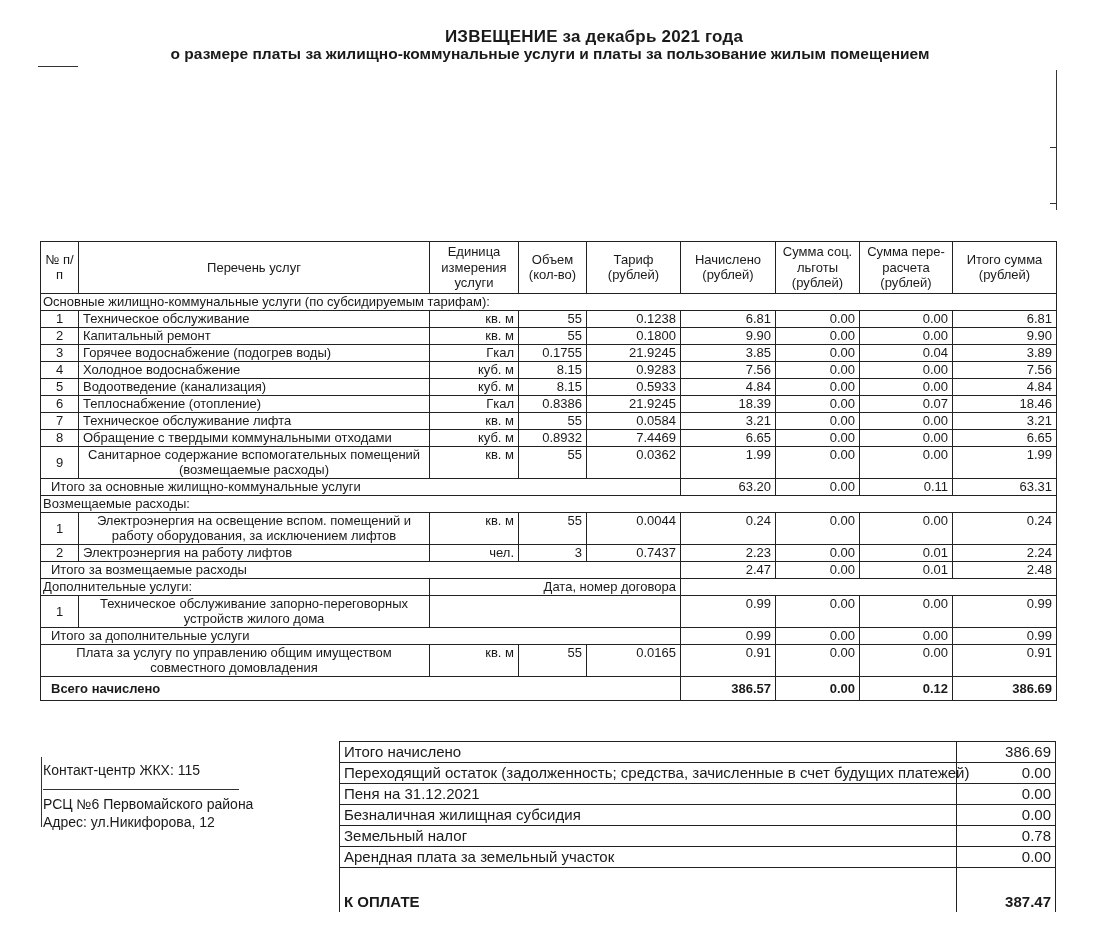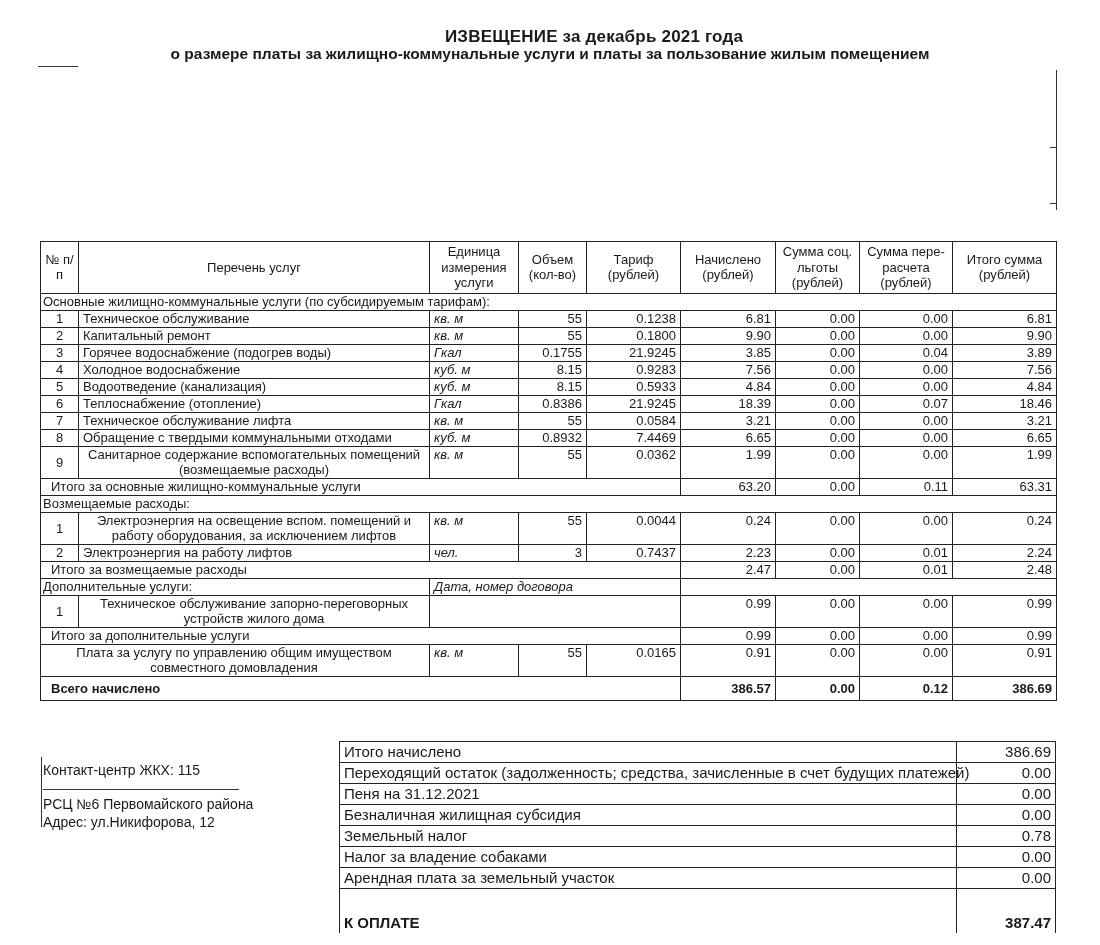--- a/index.html
+++ b/index.html
@@ -32,21 +32,21 @@
     vertical-align: top; font-weight: normal; overflow: hidden; white-space: nowrap;
   }
   table.main th {
     text-align: center; vertical-align: middle; font-size: 13px; line-height: 15.5px;
     white-space: normal; padding: 2px 2px;
   }
   .hdr-row { height: 50px; }
   .r { height: 17px; }
   .r2 { height: 32px; }
   .num { text-align: right; }
-  .ctr { text-align: left; font-style: italic; }
+  .ctr { text-align: right; }
   .idx { text-align: center; padding: 0 !important; }
   .name { white-space: normal !important; text-align: center; }
   .section { padding-left: 2px !important; }
   .total-lbl { padding-left: 10px !important; }
   .bold { font-weight: bold !important; }
   .vmid { vertical-align: middle !important; }
   .r2 .idx { vertical-align: middle; }
 
   
   .contacts { position: absolute; left: 43px; top: 744px; font-size: 14px; line-height: 18px; margin-top: 17px; }
@@ -312,24 +312,20 @@
   </tr>
   <tr>
     <td>Безналичная жилищная субсидия</td>
     <td class="val">0.00</td>
   </tr>
   <tr>
     <td>Земельный налог</td>
     <td class="val">0.78</td>
   </tr>
   <tr>
-    <td>Налог за владение собаками</td>
-    <td class="val">0.00</td>
-  </tr>
-  <tr>
     <td>Арендная плата за земельный участок</td>
     <td class="val">0.00</td>
   </tr>
   <tr class="pay">
     <td class="lbl bold">К ОПЛАТЕ</td>
     <td class="val bold">387.47</td>
   </tr>
 </tbody>
   </table>
 

